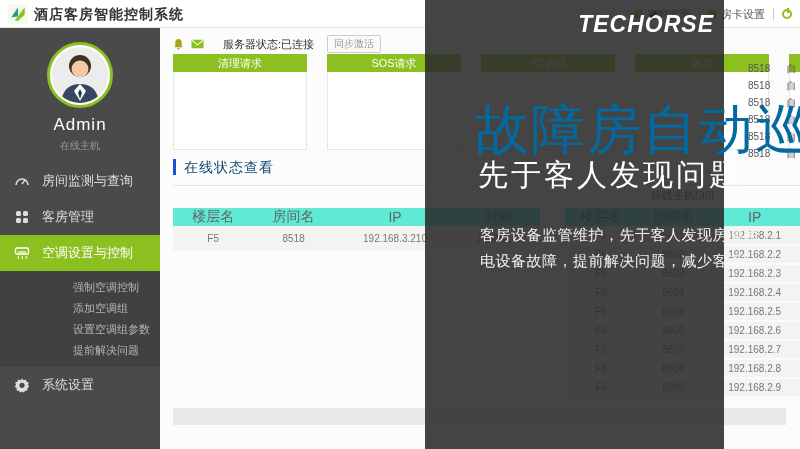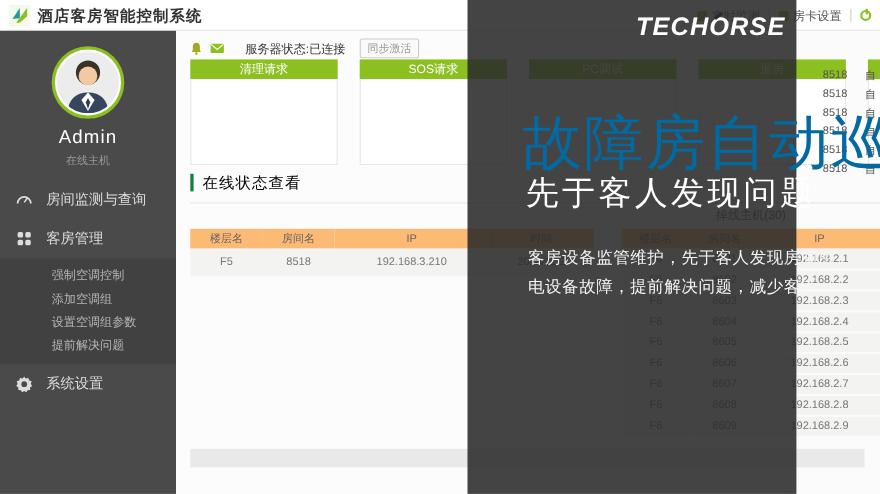--- a/index.html
+++ b/index.html
@@ -21,45 +21,45 @@
   .sidebar { position:absolute; left:0; top:28px; width:160px; height:421px; background:#4a4a4a; z-index:2; }
   .avatar-ring { width:66px; height:66px; margin:14px auto 0; border-radius:50%; border:3px solid #8cc021; background:#fff; padding:2px; }
   .avatar-img { width:56px; height:56px; border-radius:50%; background:#ececec; overflow:hidden; }
   .user-name { text-align:center; color:#fff; font-size:17px; margin-top:7px; letter-spacing:1px; }
   .user-org { text-align:center; color:#9a9a9a; font-size:10px; margin-top:4px; }
   .nav { margin-top:10px; }
   .nav-item { height:36px; display:flex; align-items:center; padding-left:14px; color:#ddd; font-size:13px; cursor:pointer; }
   .nav-item .nav-icon { width:16px; height:16px; margin-right:12px; flex:0 0 16px; }
   .nav-item.active { background:#8cc021; color:#fff; }
   .submenu { background:#414141; padding:6px 0; }
-  .submenu-item { height:21px; line-height:21px; padding-left:47px; color:#b5b5b5; font-size:11px; cursor:pointer; }
+  .submenu-item { height:21px; line-height:21px; padding-left:73px; color:#b5b5b5; font-size:11px; cursor:pointer; }
 
   
   .main { position:absolute; left:160px; top:28px; width:549px; height:421px; background:#fcfcfc; z-index:1; }
   .statusbar { position:absolute; left:13px; top:8px; height:16px; display:flex; align-items:center; gap:7px; }
   .status-text { font-size:11px; color:#333; margin-left:12px; }
   .sync-btn { font-size:10px; color:#999; border:1px solid #ccc; background:#fafafa; border-radius:2px; padding:1px 6px; margin-left:6px; cursor:pointer; }
 
   .panels { position:absolute; left:13px; top:26px; display:flex; gap:20px; width:940px; }
   .panel { width:134px; }
   .panel-header { height:18px; background:#8cc021; color:#fff; font-size:11px; text-align:center; line-height:18px; cursor:pointer; }
   .panel-body { height:78px; background:#fff; border:1px solid #e7e7e5; border-top:none; }
 
   .req-table { position:absolute; left:585px; top:32px; width:60px; border-collapse:collapse; z-index:1; }
   .req-table td { font-size:10px; color:#555; height:17px; padding:0 3px; white-space:nowrap; }
 
   .section-header { position:absolute; left:13px; top:130px; width:627px; border-bottom:1px solid #e5e5e5; padding-bottom:8px; }
-  .section-title { font-size:14px; color:#000000; border-left:3px solid #15803d; padding-left:8px; letter-spacing:1px; }
+  .section-title { font-size:14px; color:#0c4a6e; border-left:3px solid #1d4ed8; padding-left:8px; letter-spacing:1px; }
 
   .host-label { position:absolute; top:160px; font-size:11px; color:#555; text-align:center; }
   .host-label.online { left:13px; width:367px; }
   .host-label.offline { left:405px; width:235px; }
 
   table.hosts { border-collapse:collapse; position:absolute; top:180px; }
-  table.hosts th { background:#fdba74; color:#666; font-size:10px; font-weight:normal; height:18px; }
+  table.hosts th { background:#5eead4; color:#666; font-size:14px; font-weight:normal; height:18px; }
   table.hosts td { background:#f3f3f1; color:#777; font-size:10px; text-align:center; border-bottom:2px solid #fbfbfb; }
   table.online-t { left:13px; width:367px; }
   table.online-t td { height:26px; }
   table.offline-t { left:405px; width:235px; }
   table.offline-t td { height:19px; }
 
   .bottom-bar { position:absolute; left:13px; top:380px; width:613px; height:17px; background:#e9e9e9; }
 
   
   .overlay { position:absolute; left:425px; top:0; width:299px; height:449px; background:rgba(42,42,42,0.88); z-index:5; }
@@ -123,20 +123,28 @@
       </div>
       <div class="nav-item">
         <svg class="nav-icon" viewBox="0 0 16 16">
             <rect x="2" y="2" width="5" height="5" rx="1.5" fill="#ddd"></rect>
             <rect x="9" y="2" width="5" height="5" rx="1.5" fill="#ddd"></rect>
             <rect x="2" y="9" width="5" height="5" rx="1.5" fill="#ddd"></rect>
             <rect x="9" y="9" width="5" height="5" rx="1.5" fill="#ddd"></rect>
           </svg>
         <span>客房管理</span>
       </div>
+      <div class="nav-item active">
+        <svg class="nav-icon" viewBox="0 0 16 16">
+            <rect x="1.5" y="3" width="13" height="6" rx="1.5" fill="none" stroke="#fff" stroke-width="1.4"></rect>
+            <line x1="4" y1="7" x2="12" y2="7" stroke="#fff" stroke-width="1.2"></line>
+            <path d="M4 11 q1 1.5 0 3 M8 11 q1 1.5 0 3 M12 11 q1 1.5 0 3" fill="none" stroke="#fff" stroke-width="1.1"></path>
+          </svg>
+        <span>空调设置与控制</span>
+      </div>
       <div class="submenu">
         <div class="submenu-item">强制空调控制</div>
         <div class="submenu-item">添加空调组</div>
         <div class="submenu-item">设置空调组参数</div>
         <div class="submenu-item">提前解决问题</div>
       </div>
       <div class="nav-item">
         <svg class="nav-icon" viewBox="0 0 16 16">
             <path d="M8 1.5 L9.5 3.2 L11.8 2.6 L12.6 4.8 L14.8 5.5 L14 7.8 L15.2 9.8 L13.3 11.2 L13.4 13.5 L11.1 13.7 L9.9 15.5 L8 14.4 L6.1 15.5 L4.9 13.7 L2.6 13.5 L2.7 11.2 L0.8 9.8 L2 7.8 L1.2 5.5 L3.4 4.8 L4.2 2.6 L6.5 3.2 Z" fill="#ddd"></path>
             <circle cx="8" cy="8.3" r="2.6" fill="#4a4a4a"></circle>

